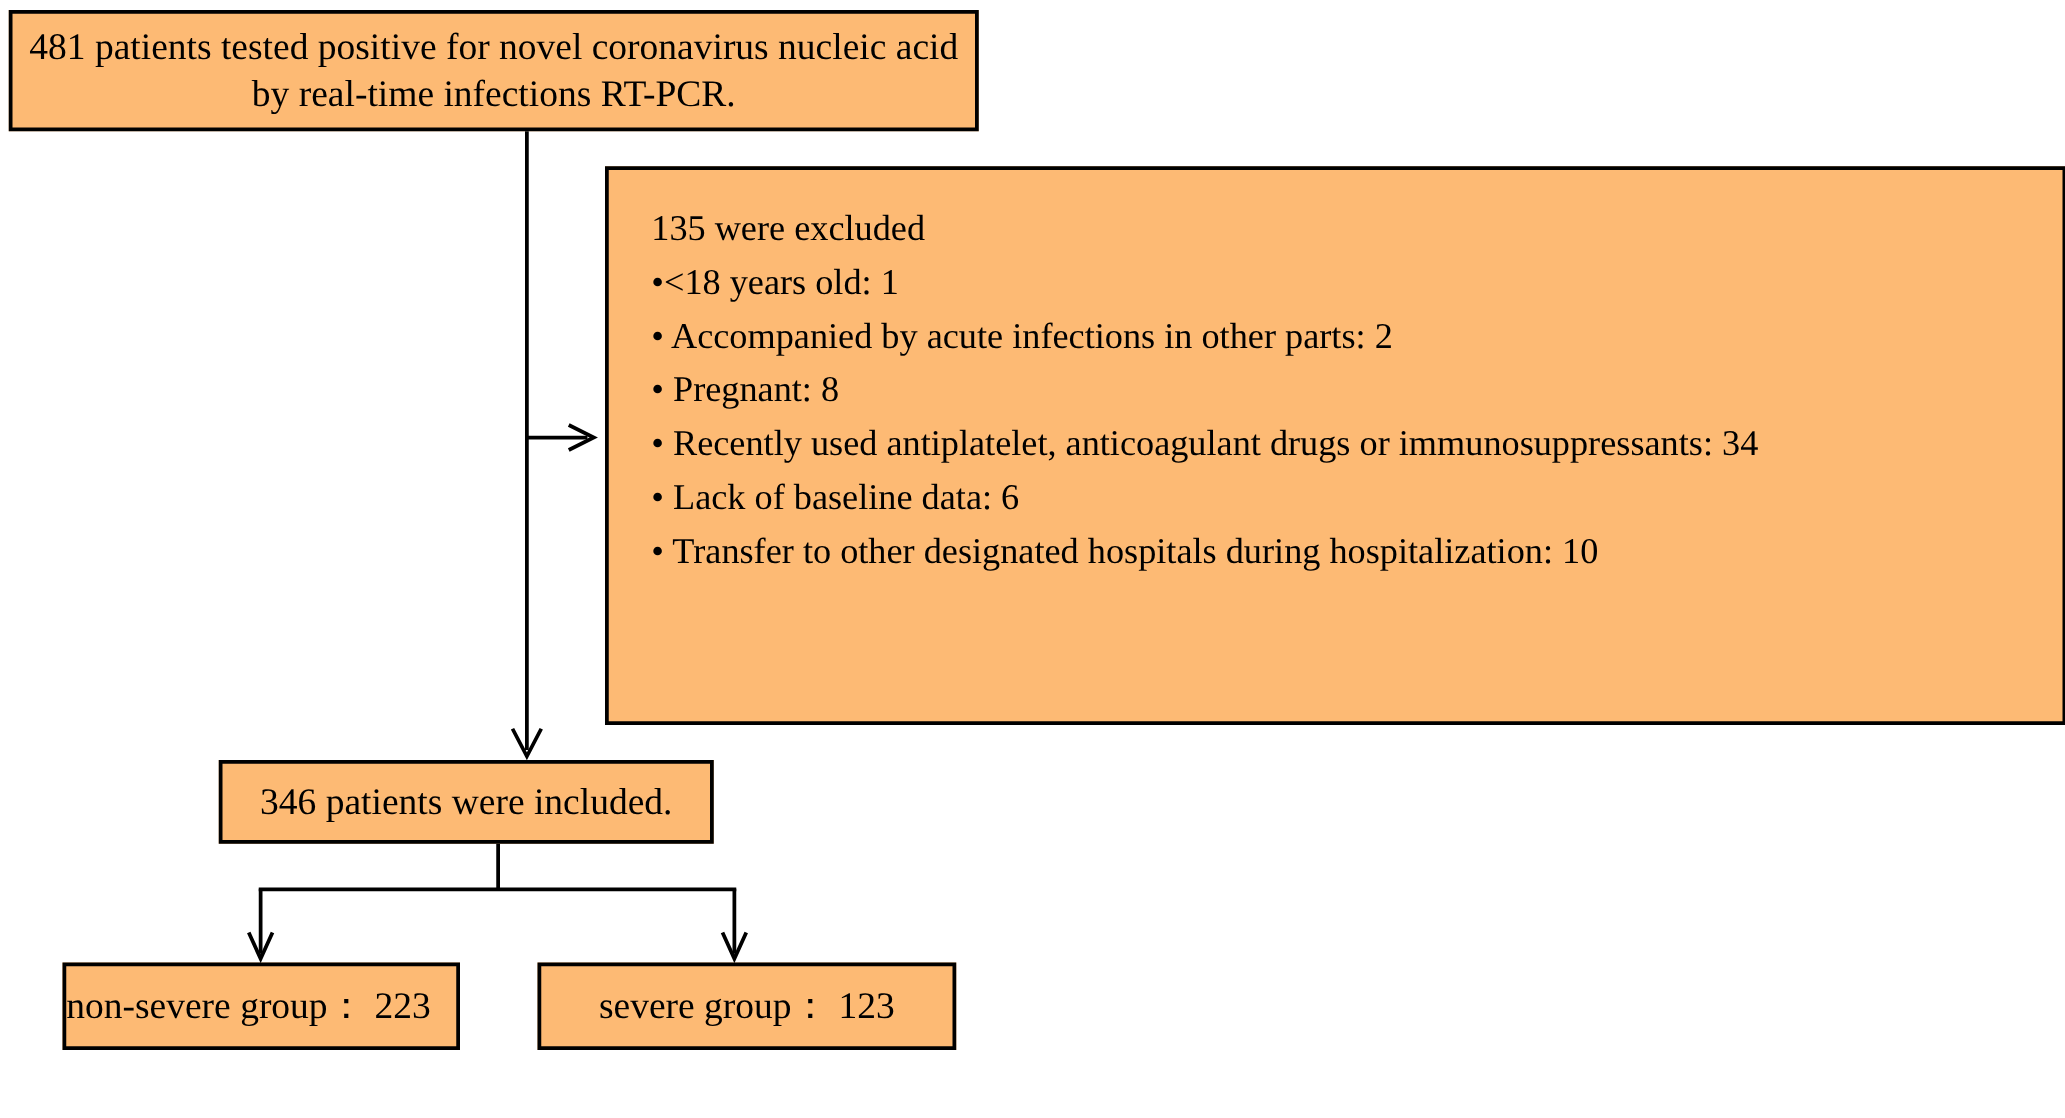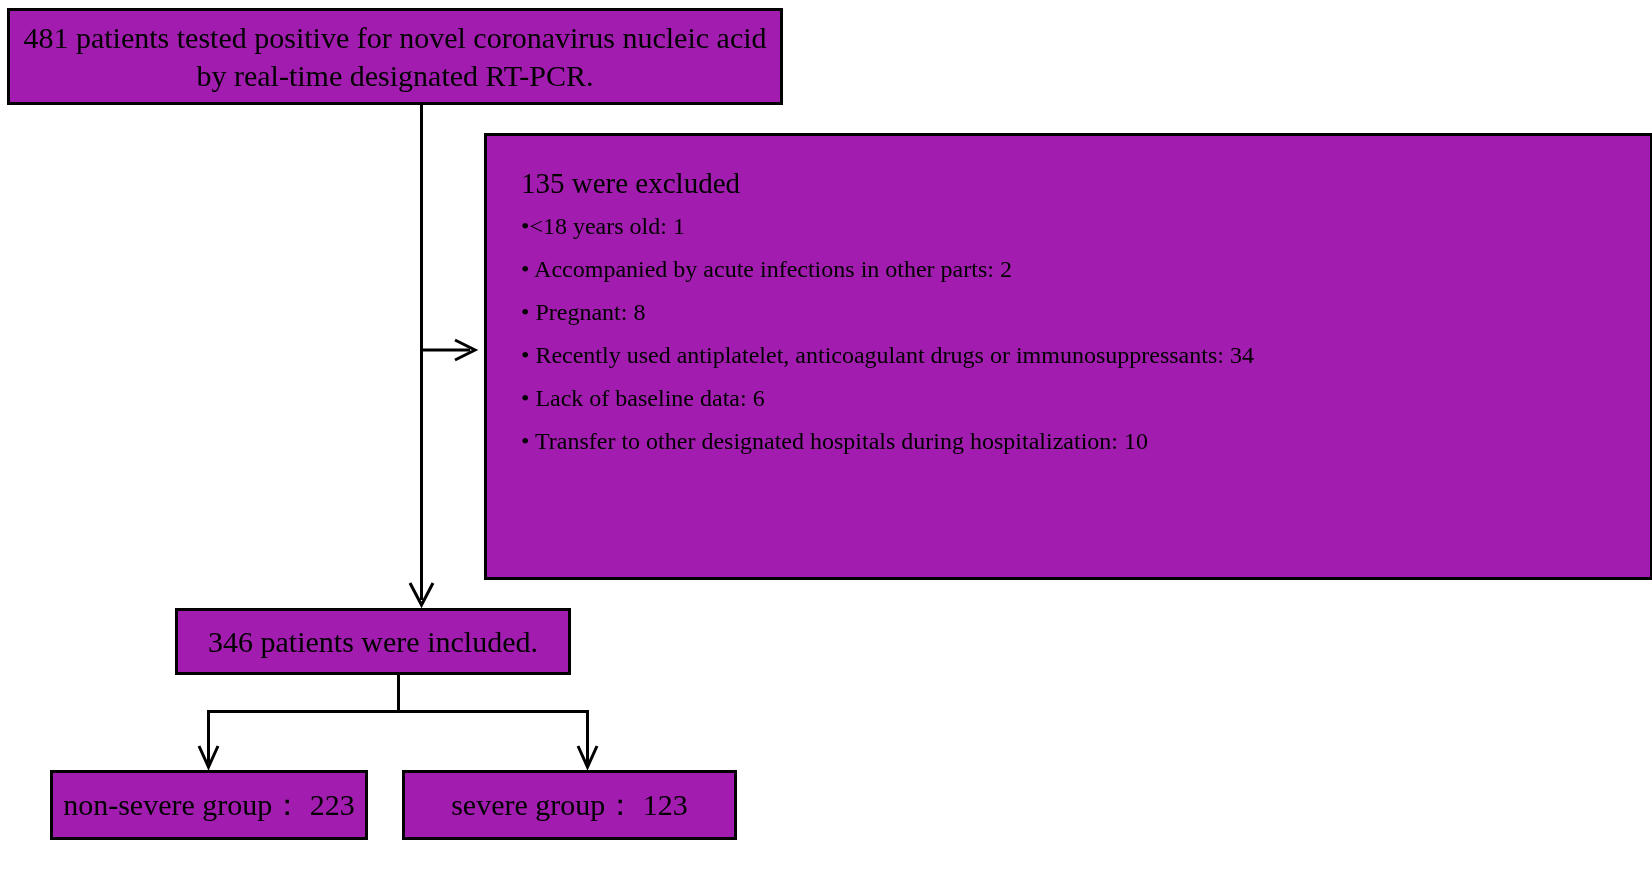--- a/index.html
+++ b/index.html
@@ -16,21 +16,21 @@
     font-family: "Liberation Serif", "DejaVu Serif", serif;
     color: #000000;
     overflow: hidden;
   }
 
   
   .box {
     position: absolute;
     box-sizing: border-box;
     border: 3px solid #000000;
-    background: #a21caf;
+    background: #fdba74;
   }
 
   
   #box-enrolled {
     left: 7px;
     top: 8px;
     width: 776px;
     height: 97px;
     display: flex;
     flex-direction: column;
@@ -60,21 +60,21 @@
     font-size: 29px;
     line-height: 43px;
     white-space: nowrap;
   }
   #box-excluded ul {
     list-style: none;
     margin: 0;
     padding: 0;
   }
   #box-excluded li {
-    font-size: 24px;
+    font-size: 29px;
     line-height: 43px;
     white-space: nowrap;
   }
   #box-excluded li .bullet {
     display: inline;
   }
 
   
   #box-included {
     left: 175px;
@@ -92,24 +92,24 @@
   }
 
   
   #box-nonsevere {
     left: 50px;
     top: 770px;
     width: 318px;
     height: 70px;
     display: flex;
     align-items: center;
-    justify-content: center;
+    justify-content: flex-start;
   }
   #box-severe {
-    left: 402px;
+    left: 430px;
     top: 770px;
     width: 335px;
     height: 70px;
     display: flex;
     align-items: center;
     justify-content: center;
   }
   .group-label {
     font-size: 30px;
     line-height: 34px;
@@ -126,21 +126,21 @@
     pointer-events: none;
   }
 </style>
 </head>
 <body>
 
 <div id="canvas">
 
   <div class="box" id="box-enrolled">
     <div class="line">481 patients tested positive for novel coronavirus nucleic acid</div>
-    <div class="line">by real-time designated RT-PCR.</div>
+    <div class="line">by real-time infections RT-PCR.</div>
   </div>
 
   <div class="box" id="box-excluded">
     <div class="heading">135 were excluded</div>
     <ul id="excluded-list">
         <li><span class="bullet">•</span><span>&lt;18 years old: 1</span></li>
         <li><span class="bullet">•</span><span> Accompanied by acute infections in other parts: 2</span></li>
         <li><span class="bullet">•</span><span> Pregnant: 8</span></li>
         <li><span class="bullet">•</span><span> Recently used antiplatelet, anticoagulant drugs or immunosuppressants: 34</span></li>
         <li><span class="bullet">•</span><span> Lack of baseline data: 6</span></li>

